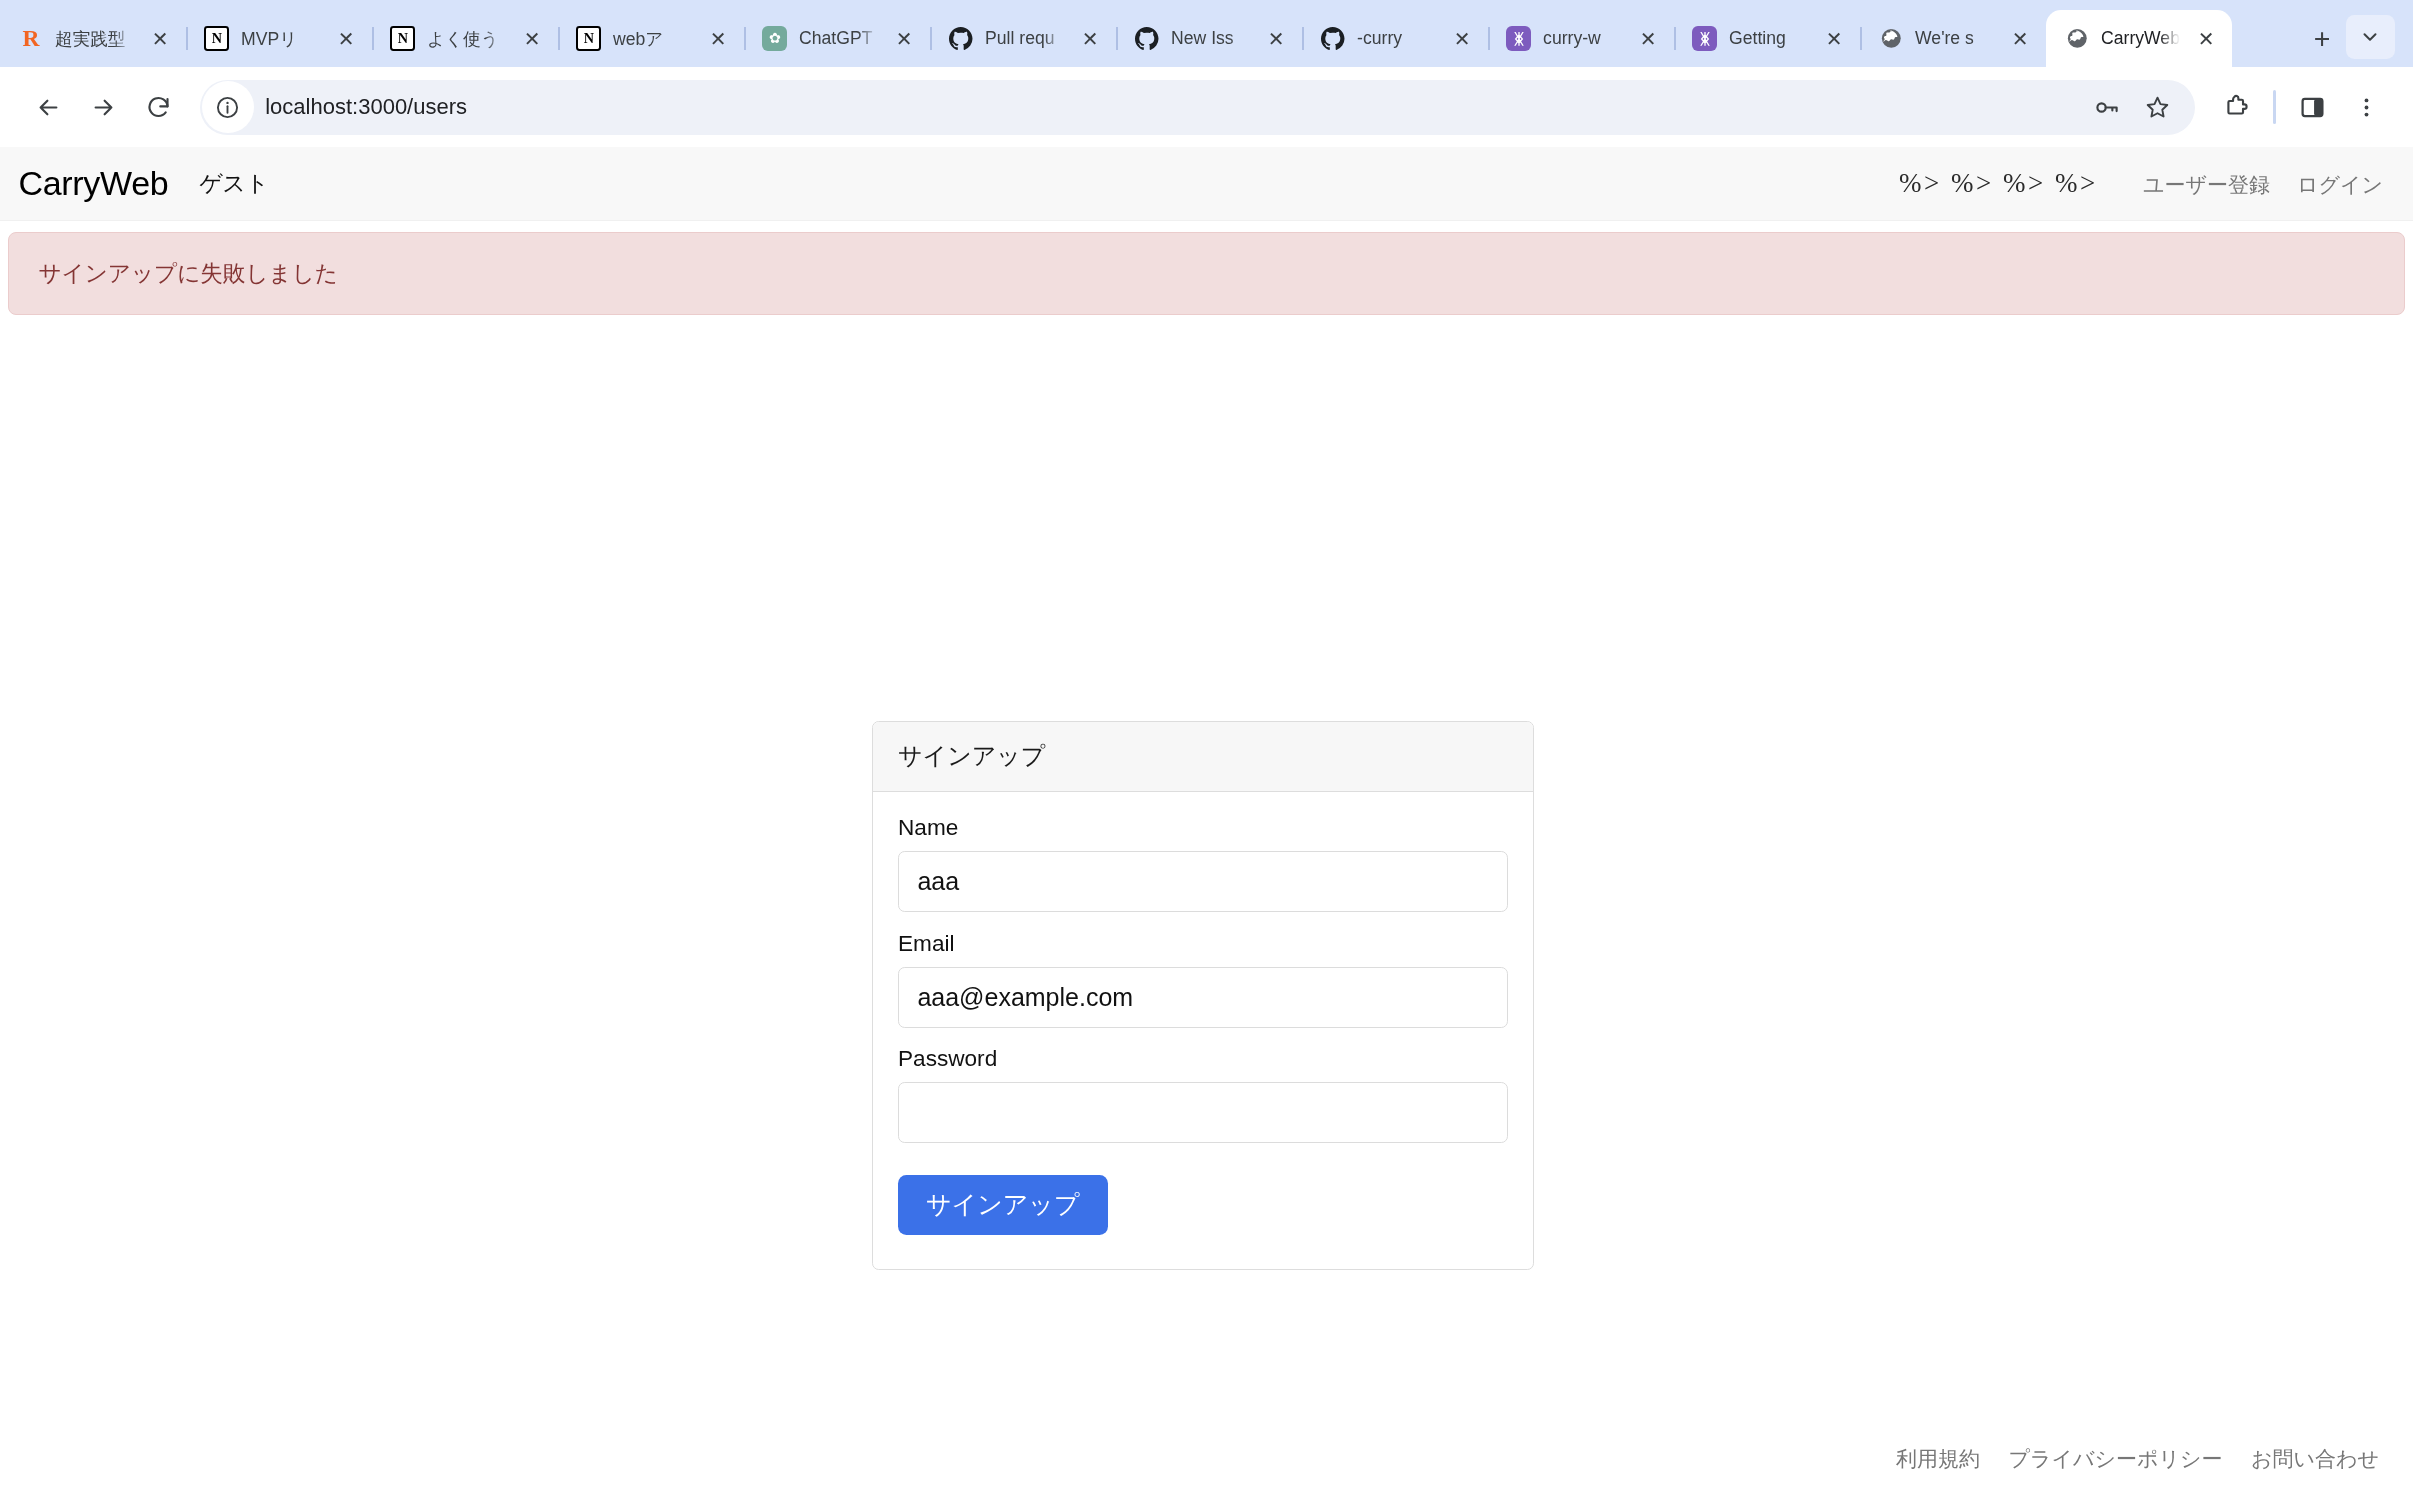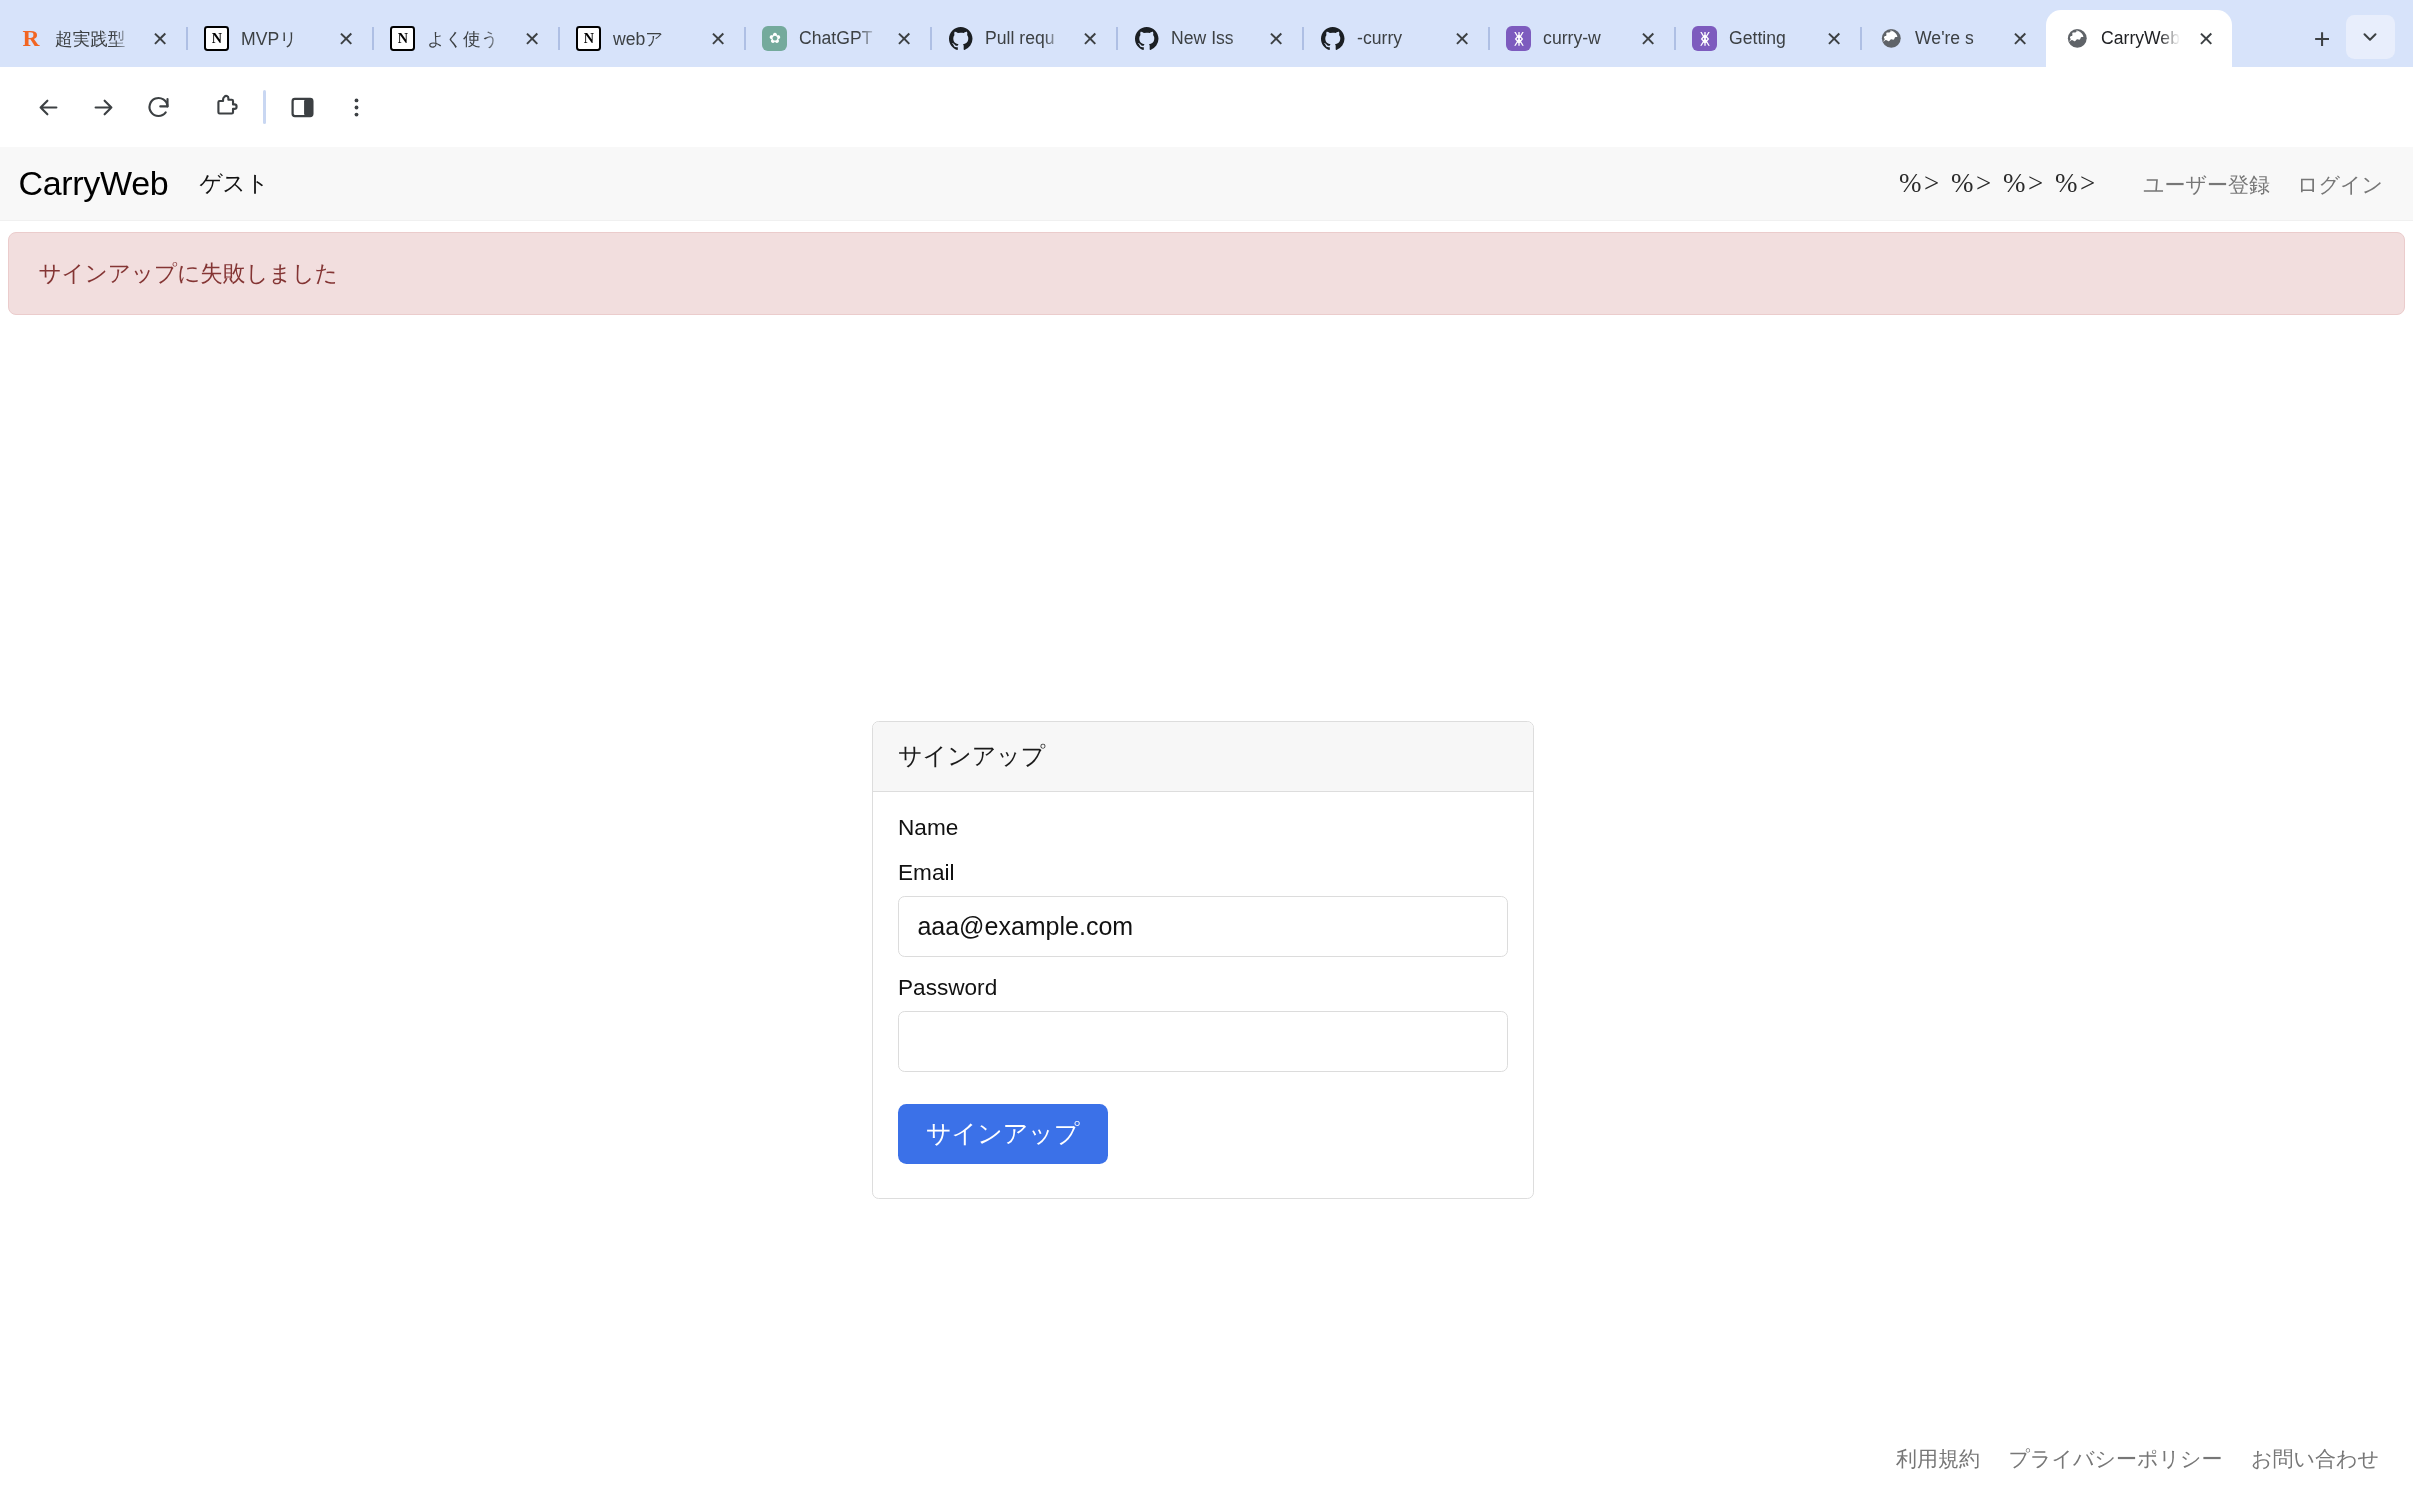--- a/index.html
+++ b/index.html
@@ -499,20 +499,43 @@
         <path d="M5 12h14M19 12l-6-6M19 12l-6 6" fill="none" stroke="currentColor" stroke-width="1.9" stroke-linecap="round" stroke-linejoin="round"></path>
       </svg>
     </div>
     <div class="nav-btn">
       <svg width="27" height="27" viewBox="0 0 24 24">
         <path d="M20 11a8 8 0 1 0-1.6 5.4" fill="none" stroke="currentColor" stroke-width="1.9" stroke-linecap="round"></path>
         <path d="M20 4.5V11h-6.4" fill="none" stroke="currentColor" stroke-width="1.9" stroke-linecap="round" stroke-linejoin="round"></path>
       </svg>
     </div>
 
+    <div class="omnibox">
+      <div class="site-info">
+        <svg width="25" height="25" viewBox="0 0 24 24">
+          <circle cx="12" cy="12" r="9.2" fill="none" stroke="currentColor" stroke-width="1.8"></circle>
+          <circle cx="12" cy="7.6" r="1.15" fill="currentColor"></circle>
+          <path d="M12 10.8v6.2" stroke="currentColor" stroke-width="1.8" stroke-linecap="round"></path>
+        </svg>
+      </div>
+      <div class="omnibox-url" title="localhost:3000/users">localhost:3000/users</div>
+      <div class="omni-actions">
+        <div class="omni-icon">
+          <svg width="27" height="27" viewBox="0 0 24 24">
+            <circle cx="7.6" cy="12" r="3.7" fill="none" stroke="currentColor" stroke-width="1.9"></circle>
+            <path d="M11.3 12H21v3.2M17.2 12v2.6" fill="none" stroke="currentColor" stroke-width="1.9" stroke-linecap="round" stroke-linejoin="round"></path>
+          </svg>
+        </div>
+        <div class="omni-icon">
+          <svg width="27" height="27" viewBox="0 0 24 24">
+            <path d="M12 3.3l2.65 5.66 6.05.79-4.45 4.2 1.14 6.05L12 17.1l-5.39 2.9 1.14-6.05-4.45-4.2 6.05-.79z" fill="none" stroke="currentColor" stroke-width="1.7" stroke-linejoin="round"></path>
+          </svg>
+        </div>
+      </div>
+    </div>
 
     <div class="toolbar-right">
       <div class="tb-icon">
         <svg width="28.5" height="28.5" viewBox="0 0 24 24">
           <path d="M10.3 3.4a1.9 1.9 0 0 1 3.5 1.2v1.1h2.9a1 1 0 0 1 1 1v2.9h1.1a1.9 1.9 0 0 1 0 3.8h-1.1v2.9a1 1 0 0 1-1 1H6.4a1 1 0 0 1-1-1V7.7a1 1 0 0 1 1-1h2.9V5.6c0-.8.3-1.6 1-2.2z" fill="none" stroke="currentColor" stroke-width="1.8" stroke-linejoin="round"></path>
         </svg>
       </div>
       <div class="tb-divider"></div>
       <div class="tb-icon">
         <svg width="27" height="27" viewBox="0 0 24 24">
@@ -546,20 +569,21 @@
       <span>サインアップに失敗しました</span>
     </div>
 
     <div class="main-area">
 
       <div class="signup-card">
         <div class="card-header">サインアップ</div>
         <div class="card-body">
 
           <label class="field-label">Name</label>
+          <input class="text-input" type="text" value="aaa" style="">
 
           <label class="field-label">Email</label>
           <input class="text-input" type="text" value="aaa@example.com" style="">
 
           <label class="field-label">Password</label>
           <input class="text-input" type="password" value="" style="">
 
           <button class="submit-btn">サインアップ</button>
         </div>
       </div>

